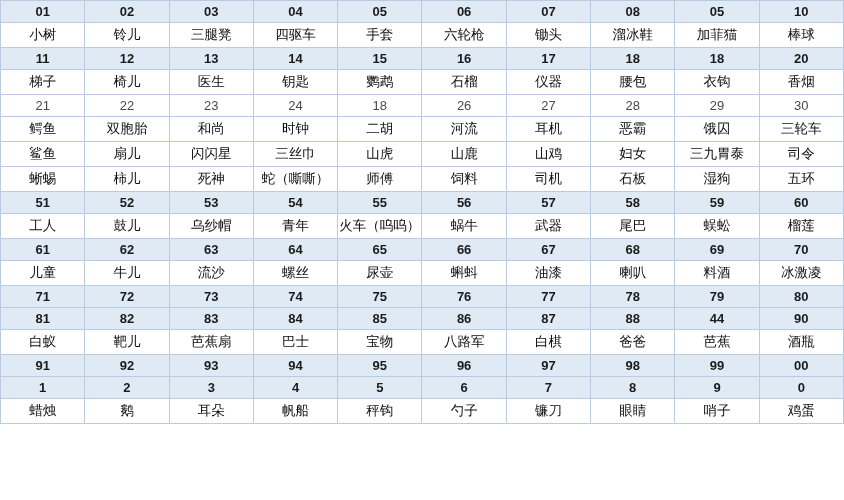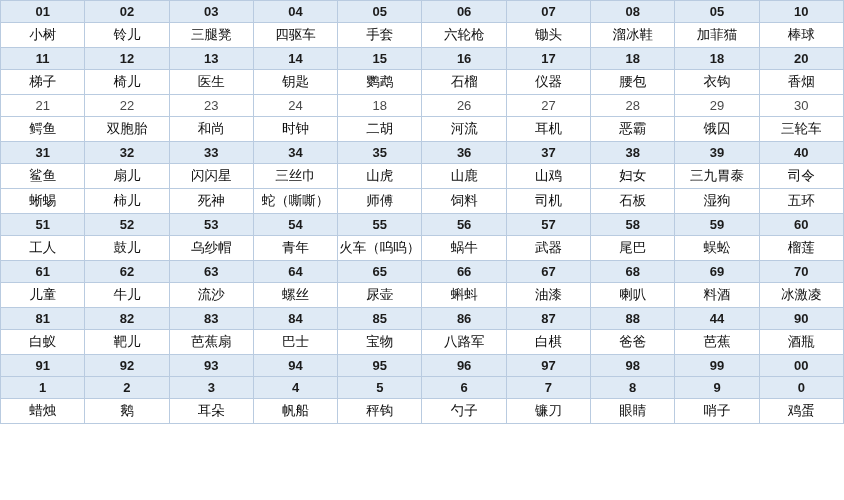--- a/index.html
+++ b/index.html
@@ -123,32 +123,20 @@
         <td>双胞胎</td>
         <td>和尚</td>
         <td>时钟</td>
         <td>二胡</td>
         <td>河流</td>
         <td>耳机</td>
         <td>恶霸</td>
         <td>饿囚</td>
         <td>三轮车</td>
       </tr>
-      <tr class="num-row shaded">
-        <td>31</td>
-        <td>32</td>
-        <td>33</td>
-        <td>34</td>
-        <td>35</td>
-        <td>36</td>
-        <td>37</td>
-        <td>38</td>
-        <td>39</td>
-        <td>40</td>
-      </tr>
       <tr class="word-row">
         <td>鲨鱼</td>
         <td>扇儿</td>
         <td>闪闪星</td>
         <td>三丝巾</td>
         <td>山虎</td>
         <td>山鹿</td>
         <td>山鸡</td>
         <td>妇女</td>
         <td>三九胃泰</td>
@@ -208,20 +196,32 @@
         <td>流沙</td>
         <td>螺丝</td>
         <td>尿壶</td>
         <td>蝌蚪</td>
         <td>油漆</td>
         <td>喇叭</td>
         <td>料酒</td>
         <td>冰激凌</td>
       </tr>
       <tr class="num-row shaded">
+        <td>71</td>
+        <td>72</td>
+        <td>73</td>
+        <td>74</td>
+        <td>75</td>
+        <td>76</td>
+        <td>77</td>
+        <td>78</td>
+        <td>79</td>
+        <td>80</td>
+      </tr>
+      <tr class="num-row shaded">
         <td>81</td>
         <td>82</td>
         <td>83</td>
         <td>84</td>
         <td>85</td>
         <td>86</td>
         <td>87</td>
         <td>88</td>
         <td>44</td>
         <td>90</td>

